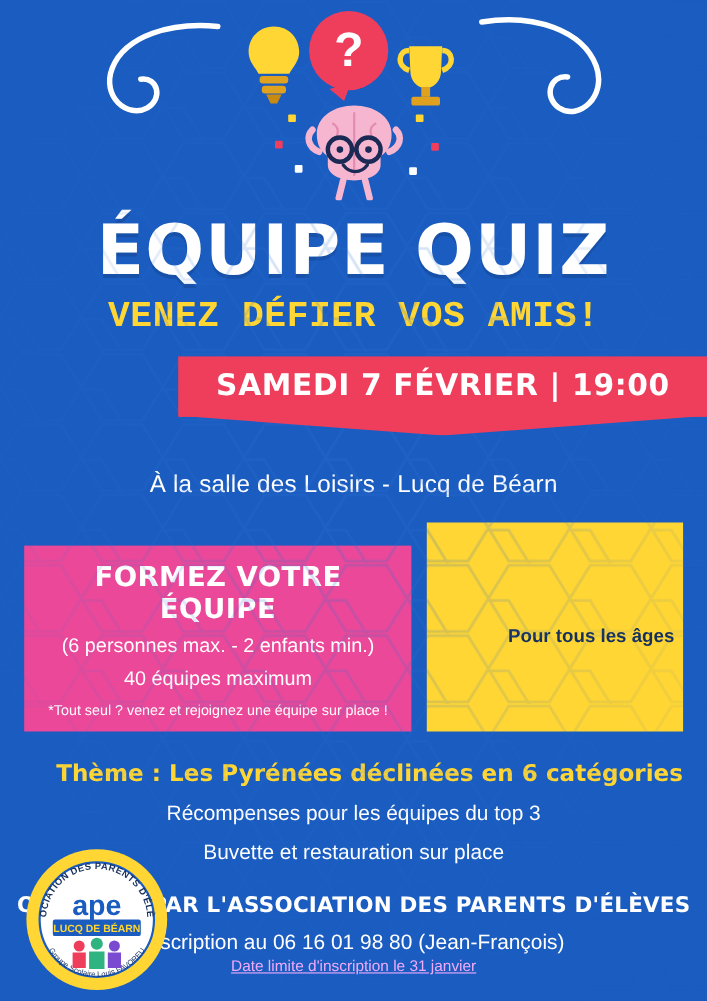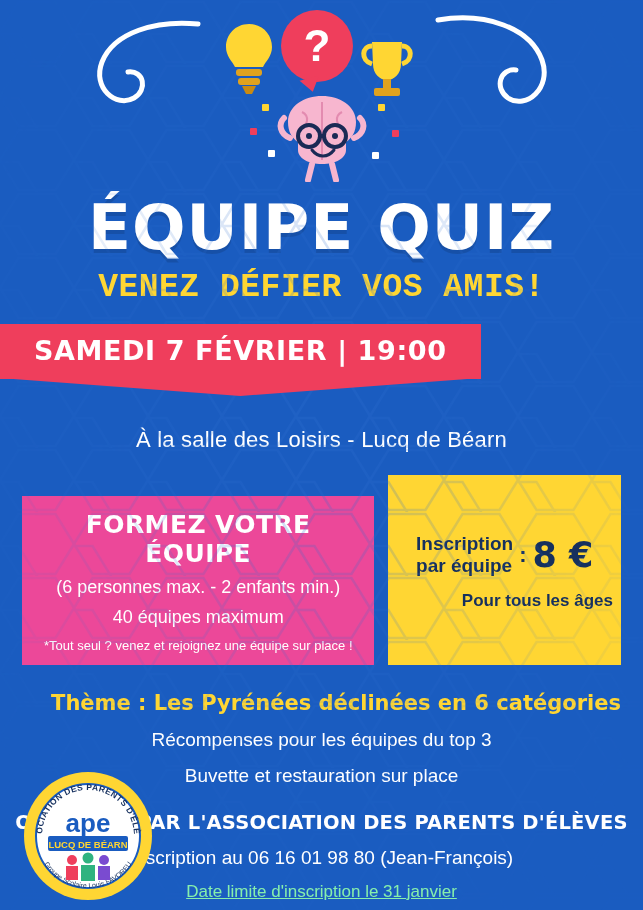--- a/index.html
+++ b/index.html
@@ -94,21 +94,21 @@
     font-size: 33px;
     font-weight: 800;
     letter-spacing: 0.5px;
     margin-top: 10px;
     font-family: Liberation Mono, monospace;
   }
 
   
   .ribbon-wrap {
     display: flex;
-    justify-content: flex-start;
+    justify-content: flex-end;
     margin-top: 18px;
   }
   .ribbon {
     position: relative;
     background: #ef3e5c;
     color: #fff;
     font-size: 27px;
     font-weight: 800;
     letter-spacing: 0.6px;
     padding: 11px 34px 13px;
@@ -225,23 +225,23 @@
     font-weight: 800;
     letter-spacing: 0.2px;
     font-family: "DejaVu Sans", sans-serif;
   }
   .footer .phone {
     color: #ffffff;
     font-size: 19px;
     margin-top: 13px;
   }
   .footer .deadline {
-    color: #86efac;
-    font-size: 17px;
-    margin-top: 13px;
+    color: #f0abfc;
+    font-size: 14px;
+    margin-top: 1px;
     text-decoration: underline;
   }
 
   
   .logo {
     position: absolute;
     left: 22px;
     top: 770px;
     width: 132px;
     height: 132px;
@@ -338,28 +338,20 @@
   <div class="venue">À la salle des Loisirs - Lucq de Béarn</div>
 
   <div class="boxes">
     <div class="box-team">
       <h3>FORMEZ VOTRE ÉQUIPE</h3>
       <p>(6 personnes max. - 2 enfants min.)</p>
       <p>40 équipes maximum</p>
       <div class="note">*Tout seul ? venez et rejoignez une équipe sur place !</div>
     </div>
     <div class="box-price">
-      <div class="price-row">
-        <div class="price-label">
-          <div>Inscription</div>
-          <div>par équipe</div>
-        </div>
-        <div class="price-colon">:</div>
-        <div class="price-amount">8 €</div>
-      </div>
       <div class="price-sub">Pour tous les âges</div>
     </div>
   </div>
 
   <div class="info">
     <div class="theme">Thème : Les Pyrénées déclinées en 6 catégories</div>
     <div class="line">Récompenses pour les équipes du top 3</div>
     <div class="line">Buvette et restauration sur place</div>
   </div>
 

